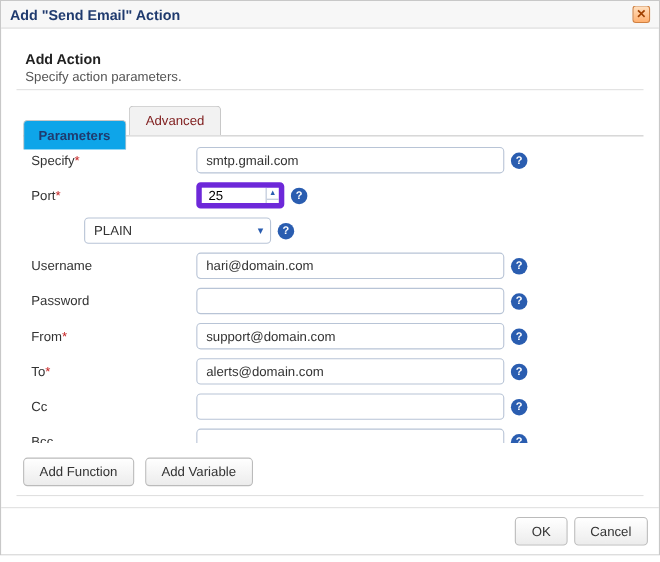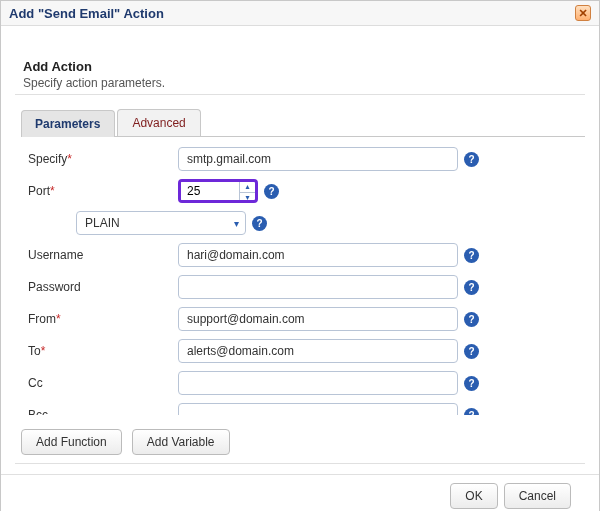--- a/index.html
+++ b/index.html
@@ -41,21 +41,21 @@
     cursor: pointer;
     font-weight: bold;
   }
   .dialog-body {
     padding: 12px 14px 10px 14px;
   }
   .section-title {
     font-weight: bold;
     font-size: 13px;
     color: #222;
-    margin: 21px 0 2px 8px;
+    margin: 8px 0 2px 8px;
   }
   .section-sub {
     color: #555;
     margin: 0 0 0 8px;
   }
   .hr {
     border: none;
     border-top: 1px solid #e0e0e0;
     margin: 4px 0 14px 0;
   }
@@ -69,25 +69,25 @@
     border: 1px solid #c8c8c8;
     border-bottom: none;
     background: #f2f2f2;
     color: #7f1d1d;
     cursor: pointer;
     border-radius: 4px 4px 0 0;
     margin-right: 2px;
     font-size: 12px;
   }
   .tab.active {
-    background: #e5e5e5;
+    background: #0ea5e9;
     color: #1f3a6e;
     font-weight: bold;
     position: relative;
-    top: 1px;
+    top: 13px;
     padding-left: 13px;
   }
   .form-scroll {
     height: 278px;
     overflow-y: scroll;
     padding: 10px 8px 4px 12px;
     border-left: 1px solid transparent;
   }
   .row {
     display: flex;
@@ -115,21 +115,21 @@
     font-size: 12px;
     color: #333;
     outline: none;
   }
   .w-long { width: 280px; }
   .spinner {
     display: flex;
     align-items: stretch;
     width: 80px;
     height: 24px;
-    border: 3px solid #6d28d9;
+    border: 5px solid #6d28d9;
     border-radius: 4px;
     overflow: hidden;
   }
   .spinner input {
     border: none;
     width: 58px;
     padding: 2px 6px;
     font-size: 12px;
     outline: none;
   }
@@ -192,21 +192,21 @@
   }
   .footer-btns {
     display: flex;
     gap: 10px;
     margin: 14px 0 4px 6px;
   }
   .dialog-footer {
     display: flex;
     justify-content: flex-end;
     gap: 6px;
-    padding: 8px 28px;
+    padding: 8px 10px;
     border-top: 1px solid #e0e0e0;
   }
   .footer-hr {
     border: none;
     border-top: 1px solid #e0e0e0;
     margin: 8px 0 0 0;
   }
   ::-webkit-scrollbar { width: 14px; }
   ::-webkit-scrollbar-track { background: #f0f0f0; }
   ::-webkit-scrollbar-thumb { background: #c0c0c0; border-radius: 2px; }

